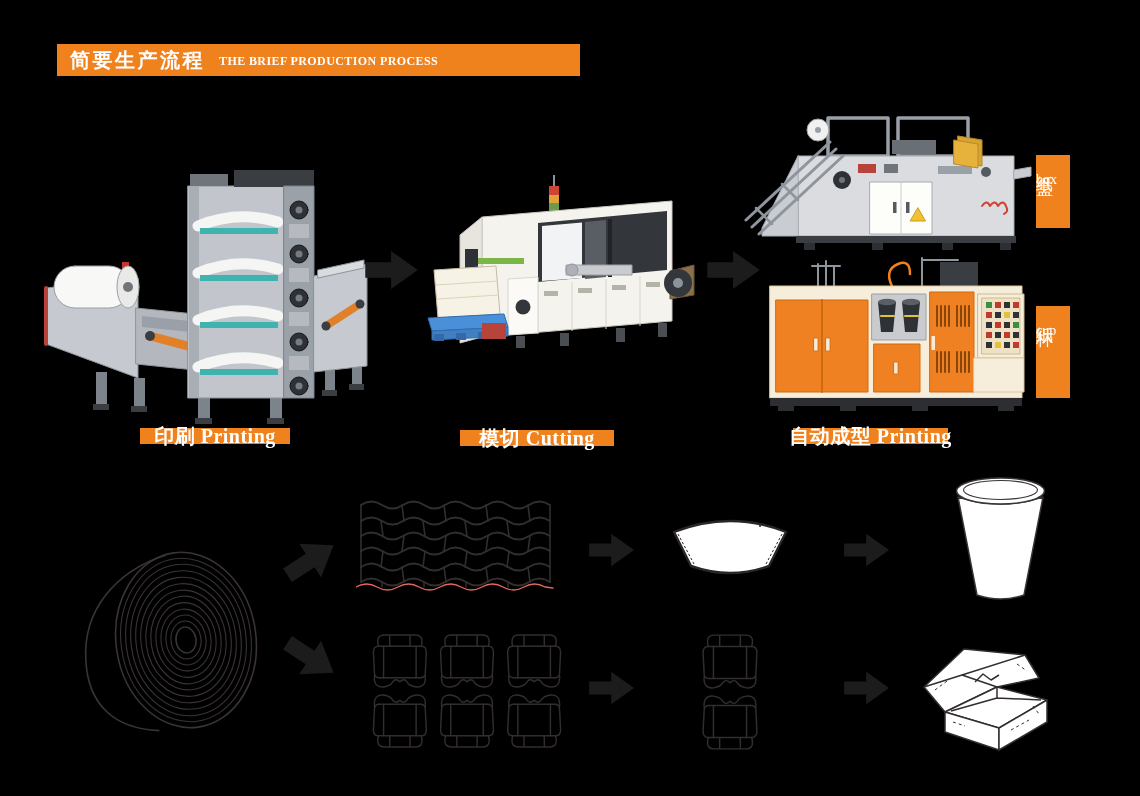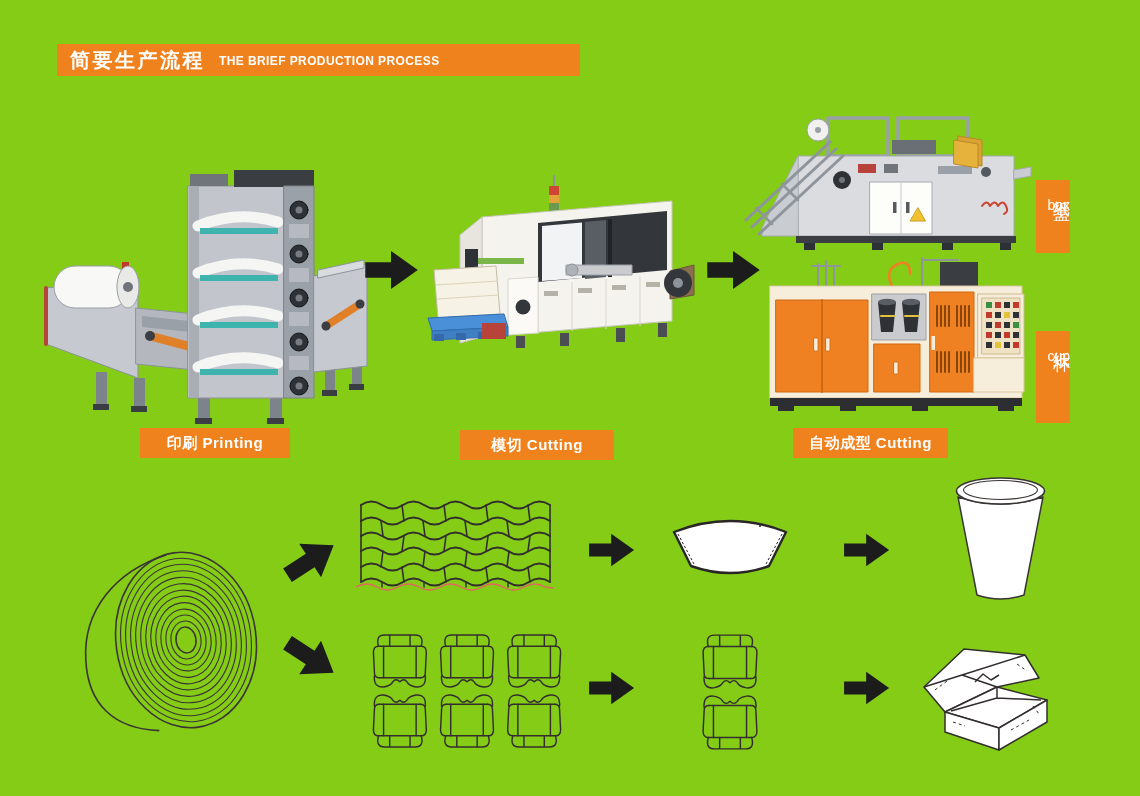--- a/index.html
+++ b/index.html
@@ -1,40 +1,40 @@
 <!DOCTYPE html>
 <html><head>
 <meta charset="utf-8">
 <style>
   html,body{margin:0;padding:0;background:#ffffff;}
   #canvas{
-    position:relative;width:1140px;height:796px;background:#84cc16;overflow:hidden;
-    font-family:Liberation Sans, sans-serif;
+    position:relative;width:1140px;height:796px;background:#000000;overflow:hidden;
+    font-family:Liberation Serif, serif;
   }
   .abs{position:absolute;}
   svg{display:block;width:100%;height:100%;}
 
   
   .banner{
     left:57px;top:44px;width:523px;height:32px;background:#F0821E;color:#fff;
     display:flex;align-items:center;gap:14px;padding-left:13px;box-sizing:border-box;
   }
   .banner .zh{font-size:20px;font-weight:700;letter-spacing:2.5px;white-space:nowrap;}
   .banner .en{font-size:12px;font-weight:700;letter-spacing:.4px;white-space:nowrap;padding-top:2px;}
 
   
   .stage-label{
-    background:#F0821E;color:#fff;font-size:15px;font-weight:600;letter-spacing:.5px;
-    display:flex;align-items:center;justify-content:center;height:30px;white-space:nowrap;
+    background:#F0821E;color:#fff;font-size:20px;font-weight:600;letter-spacing:.5px;
+    display:flex;align-items:center;justify-content:center;height:16px;white-space:nowrap;
   }
 
   
   .out-label{
-    background:#F0821E;color:#fff;display:flex;flex-direction:column;align-items:flex-end;
-    padding-top:7px;box-sizing:border-box;margin-top:25px;
+    background:#F0821E;color:#fff;display:flex;flex-direction:column;align-items:flex-start;
+    padding-top:7px;box-sizing:border-box;
   }
   .out-label .zh{writing-mode:vertical-rl;text-orientation:upright;font-size:17px;letter-spacing:4px;line-height:1;}
   .out-label .en{font-size:14px;margin-top:3px;line-height:1;}
 
   .arrow svg path{fill:#1C1C1C;}
   .rot-up{transform:rotate(-33deg);}
   .rot-down{transform:rotate(33deg);}
 </style>
 </head>
 <body>
@@ -307,21 +307,21 @@
     <span class="zh">纸盒</span>
     <span class="en">box</span>
   </div>
   <div class="abs out-label" style="left:1036px;top:306px;width:34px;height:92px">
     <span class="zh">纸杯</span>
     <span class="en">cup</span>
   </div>
 
   <div class="abs stage-label" style="left:140px;top:428px;width:150px">印刷 Printing</div>
   <div class="abs stage-label" style="left:460px;top:430px;width:154px">模切 Cutting</div>
-  <div class="abs stage-label" style="left:793px;top:428px;width:155px">自动成型 Cutting</div>
+  <div class="abs stage-label" style="left:793px;top:428px;width:155px">自动成型 Printing</div>
 
   <div class="abs" style="left:62px;top:548px;width:200px;height:205px">
     <svg viewBox="0 0 200 205">
       <g fill="none" stroke="#3a3434" transform="rotate(-8 124 92)">
         <path d="M116,5 C64,14 26,48 22,98 C18,142 40,170 85,178" stroke-width="1.6"></path>
         <ellipse cx="124" cy="92" rx="70" ry="88" stroke-width="1.6"></ellipse>
         <ellipse cx="124" cy="92" rx="65" ry="82" stroke-width="1.1"></ellipse>
         <ellipse cx="124" cy="92" rx="60" ry="76" stroke-width="1.1"></ellipse>
         <ellipse cx="124" cy="92" rx="55" ry="69.5" stroke-width="1.1"></ellipse>
         <ellipse cx="124" cy="92" rx="50" ry="63" stroke-width="1.1"></ellipse>

